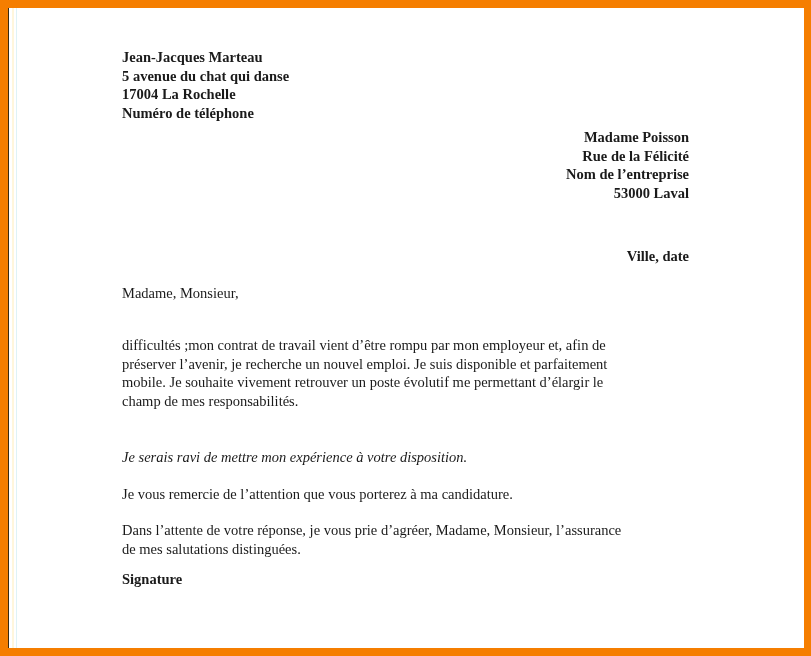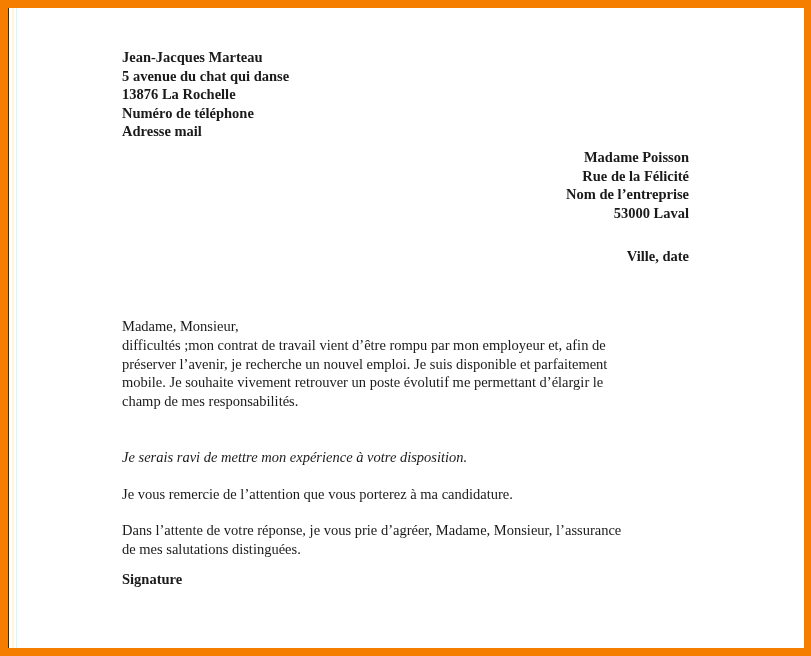--- a/index.html
+++ b/index.html
@@ -49,58 +49,57 @@
     .sender {
       position: absolute;
       left: 122px;
       top: 48px;
       font-weight: bold;
       line-height: 18.5px;
     }
     .recipient {
       position: absolute;
       right: 122px;
-      top: 148px;
+      top: 128px;
       text-align: right;
       font-weight: bold;
       line-height: 18.5px;
     }
     .place-date {
       position: absolute;
       right: 122px;
       top: 248px;
       font-weight: bold;
     }
     .line { display: block; white-space: nowrap; }
     .body-block {
       position: absolute;
       left: 122px;
       width: 580px;
       line-height: 18.5px;
     }
-    .salutation { top: 317px; }
+    .salutation { top: 284px; }
     .para1 { top: 336px; }
     .para2 { top: 448px; font-style: italic; }
     .para3 { top: 485px; }
     .para4 { top: 521px; }
     .signature { top: 570px; font-weight: bold; }
   </style>
 </head>
 <body>
 
 <div class="frame"></div>
 
 <div class="doc">
 
   <div class="sender">
     <span class="line">Jean-Jacques Marteau</span>
     <span class="line">5 avenue du chat qui danse</span>
-    <span class="line">13876 La Rochelle</span>
+    <span class="line">17004 La Rochelle</span>
     <span class="line">Numéro de téléphone</span>
-    <span class="line">Adresse mail</span>
   </div>
 
   <div class="recipient">
     <span class="line">Madame Poisson</span>
     <span class="line">Rue de la Félicité</span>
     <span class="line">Nom de l’entreprise</span>
     <span class="line">53000 Laval</span>
   </div>
 
   <div class="place-date">Ville, date</div>

